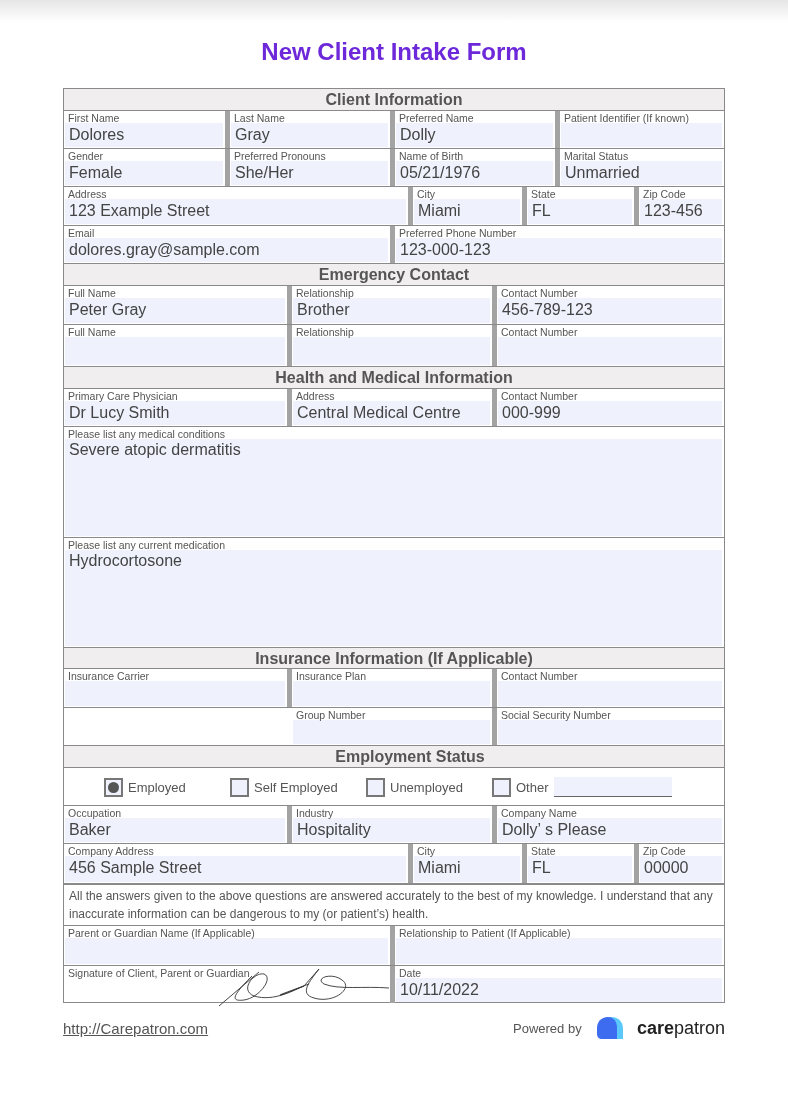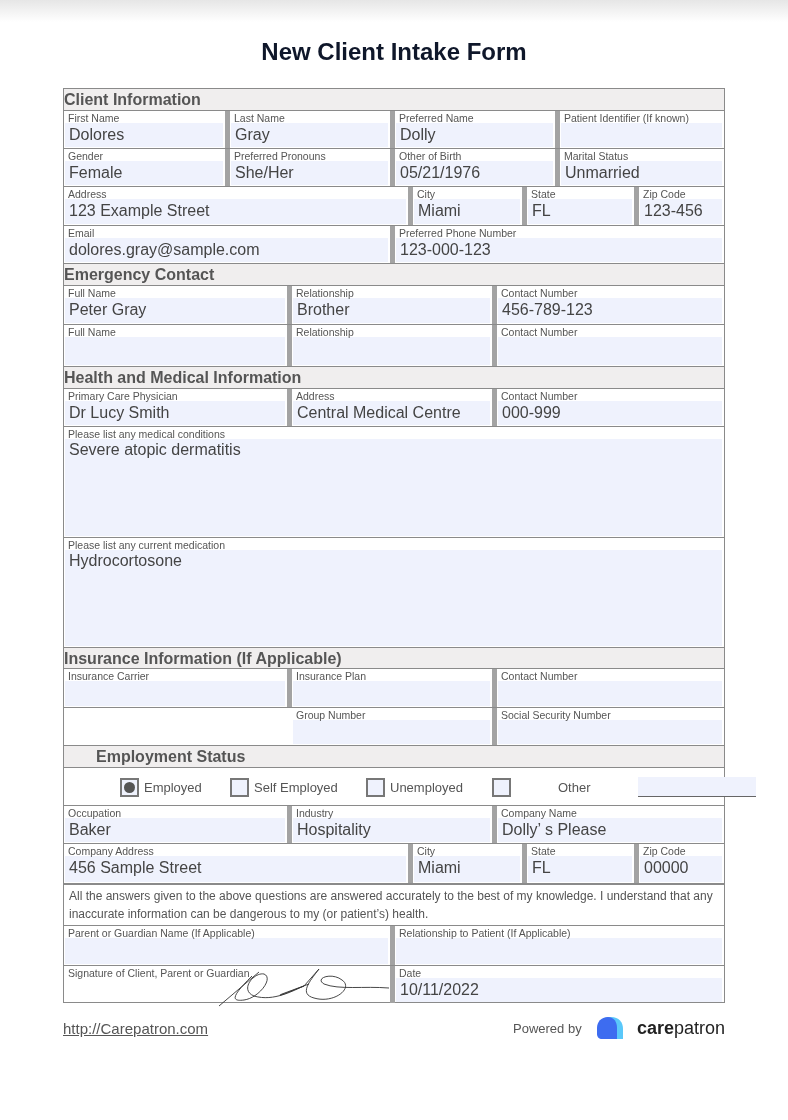--- a/index.html
+++ b/index.html
@@ -4,25 +4,25 @@
 <style>
   html, body { margin: 0; padding: 0; }
   body {
     width: 788px; height: 1120px; background: #ffffff;
     font-family: "Liberation Sans", sans-serif; color: #444;
     position: relative; overflow: hidden;
   }
   .topshade { position: absolute; left: 0; top: 0; width: 788px; height: 22px;
     background: linear-gradient(#e6e6e6, #ffffff); }
   .title { position: absolute; top: 38px; left: 0; width: 788px; text-align: center;
-    font-size: 24px; font-weight: bold; color: #0f172a; }
+    font-size: 24px; font-weight: bold; color: #6d28d9; }
   .form { position: absolute; left: 63px; top: 88px; width: 662px; height: 915px;
     border: 1px solid #8a8a8a; box-sizing: border-box; }
   .row { position: absolute; left: 0; width: 660px; border-bottom: 1px solid #8a8a8a; box-sizing: border-box; }
-  .sec { background: #f0eeee; text-align: left; font-weight: bold; font-size: 16px; color: #555;
+  .sec { background: #f0eeee; text-align: center; font-weight: bold; font-size: 16px; color: #555;
     line-height: 21px; }
   .cell { position: absolute; top: 0; bottom: 0; border-right: 5px solid #a3a3a3; box-sizing: border-box; }
   .cell.last { border-right: none; }
   .lbl { position: absolute; left: 4px; top: 1px; font-size: 10.5px; color: #555; white-space: nowrap; z-index: 2; }
   .fill { position: absolute; left: 1px; right: 2px; top: 12px; bottom: 1px; background: #eff2fd; }
   .val { position: absolute; left: 5px; top: 15px; font-size: 16px; color: #444; white-space: nowrap; z-index: 2; }
   .tall .val { top: 14px; }
   .emp { position: absolute; top: 0; height: 38px; display: flex; align-items: center; font-size: 13px; color: #555; }
   .cb { width: 19px; height: 19px; border: 2px solid #777; background: #eff2fd; box-sizing: border-box;
     margin-right: 5px; display: flex; align-items: center; justify-content: center; }
@@ -74,21 +74,21 @@
         <span class="lbl">Gender</span>
         <span class="val">Female</span>
     </div>
     <div class="cell" style="left:166px;width:165px;">
       <div class="fill"></div>
         <span class="lbl">Preferred Pronouns</span>
         <span class="val">She/Her</span>
     </div>
     <div class="cell" style="left:331px;width:165px;">
       <div class="fill"></div>
-        <span class="lbl">Other of Birth</span>
+        <span class="lbl">Name of Birth</span>
         <span class="val">05/21/1976</span>
     </div>
     <div class="cell last" style="left:496px;width:164px;">
       <div class="fill"></div>
         <span class="lbl">Marital Status</span>
         <span class="val">Unmarried</span>
     </div>
   </div>
 
   <div class="row" style="top:98px;height:39px;">
@@ -230,35 +230,35 @@
     <div class="cell last" style="left:433px;width:227px;">
       <div class="fill"></div>
         <span class="lbl">Social Security Number</span>
         <span class="val"></span>
     </div>
   </div>
 
   <div class="row sec" style="top:657px;height:22px;padding-left:32px;">Employment Status</div>
 
   <div class="row" style="top:679px;height:38px;">
-    <div class="emp" style="left:56px;text-align:center;">
+    <div class="emp" style="left:40px;text-align:center;">
       <div class="cb">
           <div class="dot"></div>
         </div>
       <span>Employed</span>
     </div>
     <div class="emp" style="left:166px;">
       <div class="cb"></div>
       <span>Self Employed</span>
     </div>
     <div class="emp" style="left:302px;">
       <div class="cb"></div>
       <span>Unemployed</span>
     </div>
-    <div class="emp" style="left:428px;gap:42px;">
+    <div class="emp" style="left:428px;">
       <div class="cb"></div>
       <span>Other</span>
       <div class="other-line"><span></span></div>
     </div>
   </div>
 
   <div class="row" style="top:717px;height:38px;">
     <div class="cell" style="left:0;width:228px;">
       <div class="fill"></div>
         <span class="lbl">Occupation</span>

